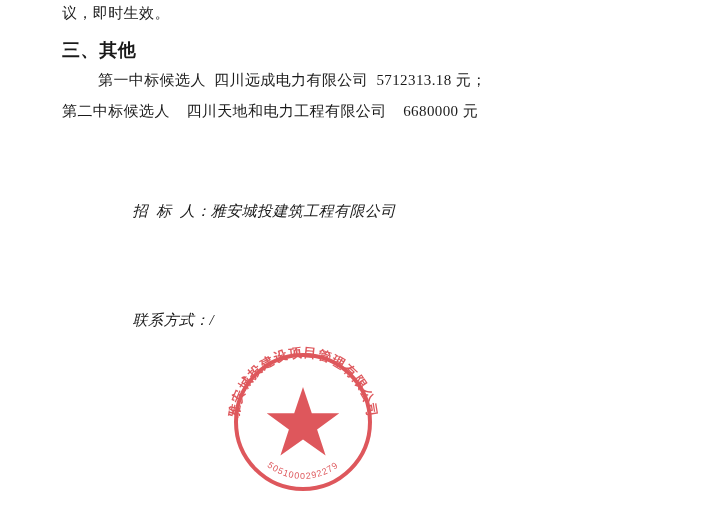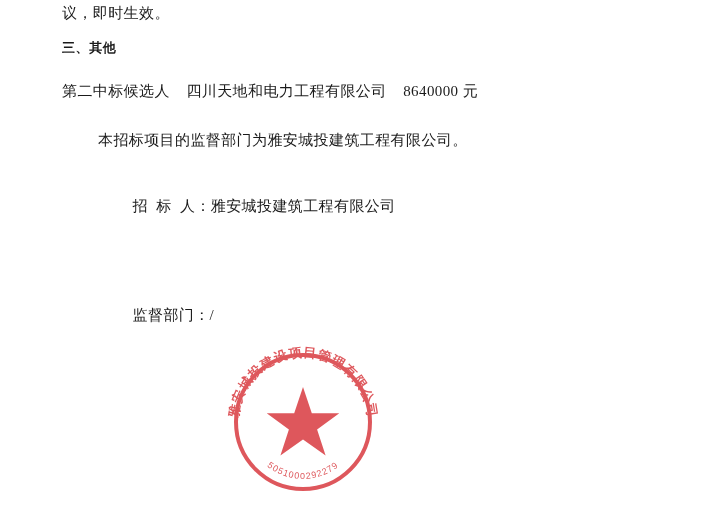--- a/index.html
+++ b/index.html
@@ -26,25 +26,25 @@
     position: relative;
     white-space: pre;
     line-height: 1.0;
   }
   .para {
     font-size: 15px;
     letter-spacing: 0.4px;
   }
   .heading {
     font-weight: bold;
-    font-size: 13px;
+    font-size: 18px;
     letter-spacing: 0.6px;
   }
   .indent2 { padding-left: 36px; }
-  .indent3 { padding-left: 54px; }
+  .indent3 { padding-left: 54px; font-style: italic; }
   .spacer-14 { height: 14px; }
   .spacer-16 { height: 16px; }
   .spacer-20 { height: 20px; }
 
   
   #seal {
     position: absolute;
     left: 218px;
     top: 337px;
     width: 170px;
@@ -72,31 +72,31 @@
 <div id="page">
 
   <div class="line para">议，即时生效。</div>
 
   <div class="spacer-20"></div>
 
   <div class="line heading">三、其他</div>
 
   <div class="spacer-14"></div>
 
+  <div class="line para indent2">第一中标候选人  四川远成电力有限公司  5712313.18 元；</div>
 
   <div class="spacer-16"></div>
 
-  <div class="line para">第二中标候选人    四川天地和电力工程有限公司    8640000 元</div>
+  <div class="line para">第二中标候选人    四川天地和电力工程有限公司    6680000 元</div>
 
   <div class="spacer-20"></div>
 
 
   <div class="spacer-14"></div>
 
-  <div class="line para indent2">本招标项目的监督部门为雅安城投建筑工程有限公司。</div>
 
   <div class="spacer-20"></div>
 
 
   <div class="spacer-16"></div>
 
   <div class="line para indent3">
     <span>招  标  人：</span><span>雅安城投建筑工程有限公司</span>
   </div>
 
@@ -105,21 +105,21 @@
 
   <div class="spacer-16"></div>
 
 
   <div class="spacer-16"></div>
 
 
   <div class="spacer-16"></div>
 
   <div class="line para indent3">
-    <span>监督部门：</span><span>/</span>
+    <span>联系方式：</span><span>/</span>
   </div>
 
   <div id="seal">
     <svg width="170" height="170" viewBox="0 0 170 170" xmlns="http://www.w3.org/2000/svg">
       <defs>
         <path id="arcTop" d="M 20,85 A 65,65 0 0 1 150,85"></path>
         <path id="arcBottom" d="M 28,85 A 57,57 0 0 0 142,85"></path>
       </defs>
       <g opacity="0.78">
         <circle cx="85" cy="85" r="67" fill="none" stroke="#d5292f" stroke-width="4"></circle>

